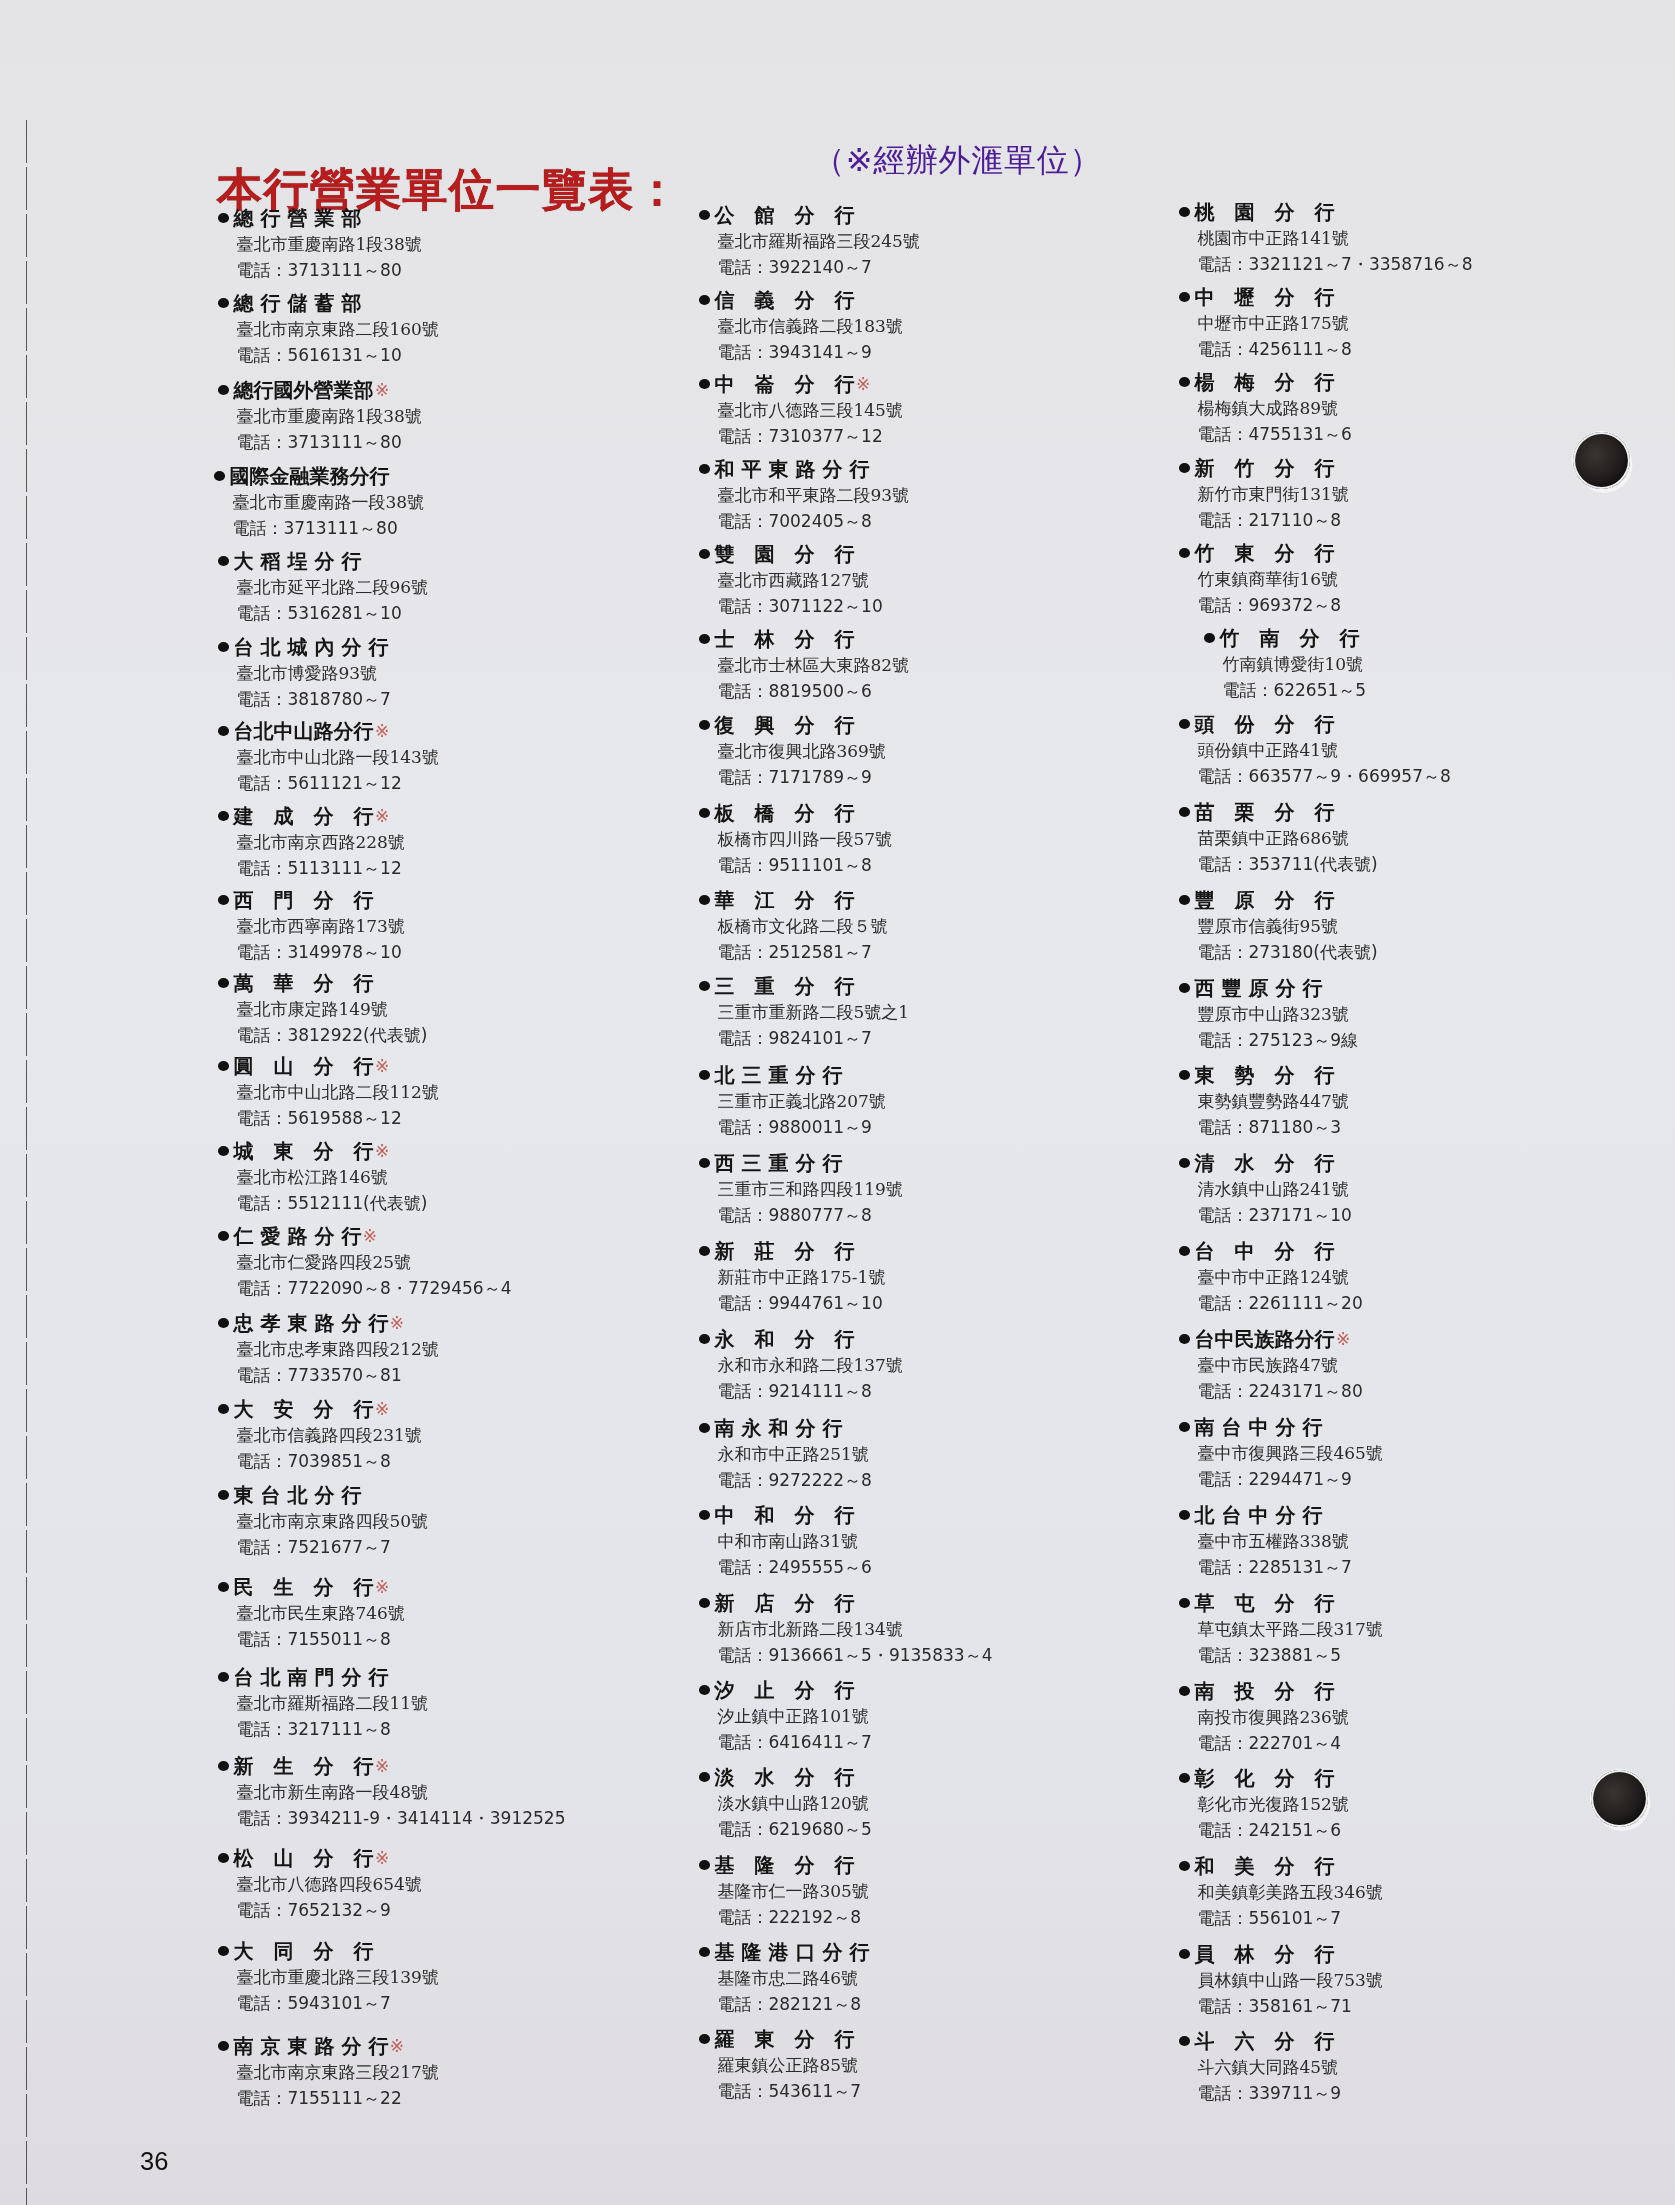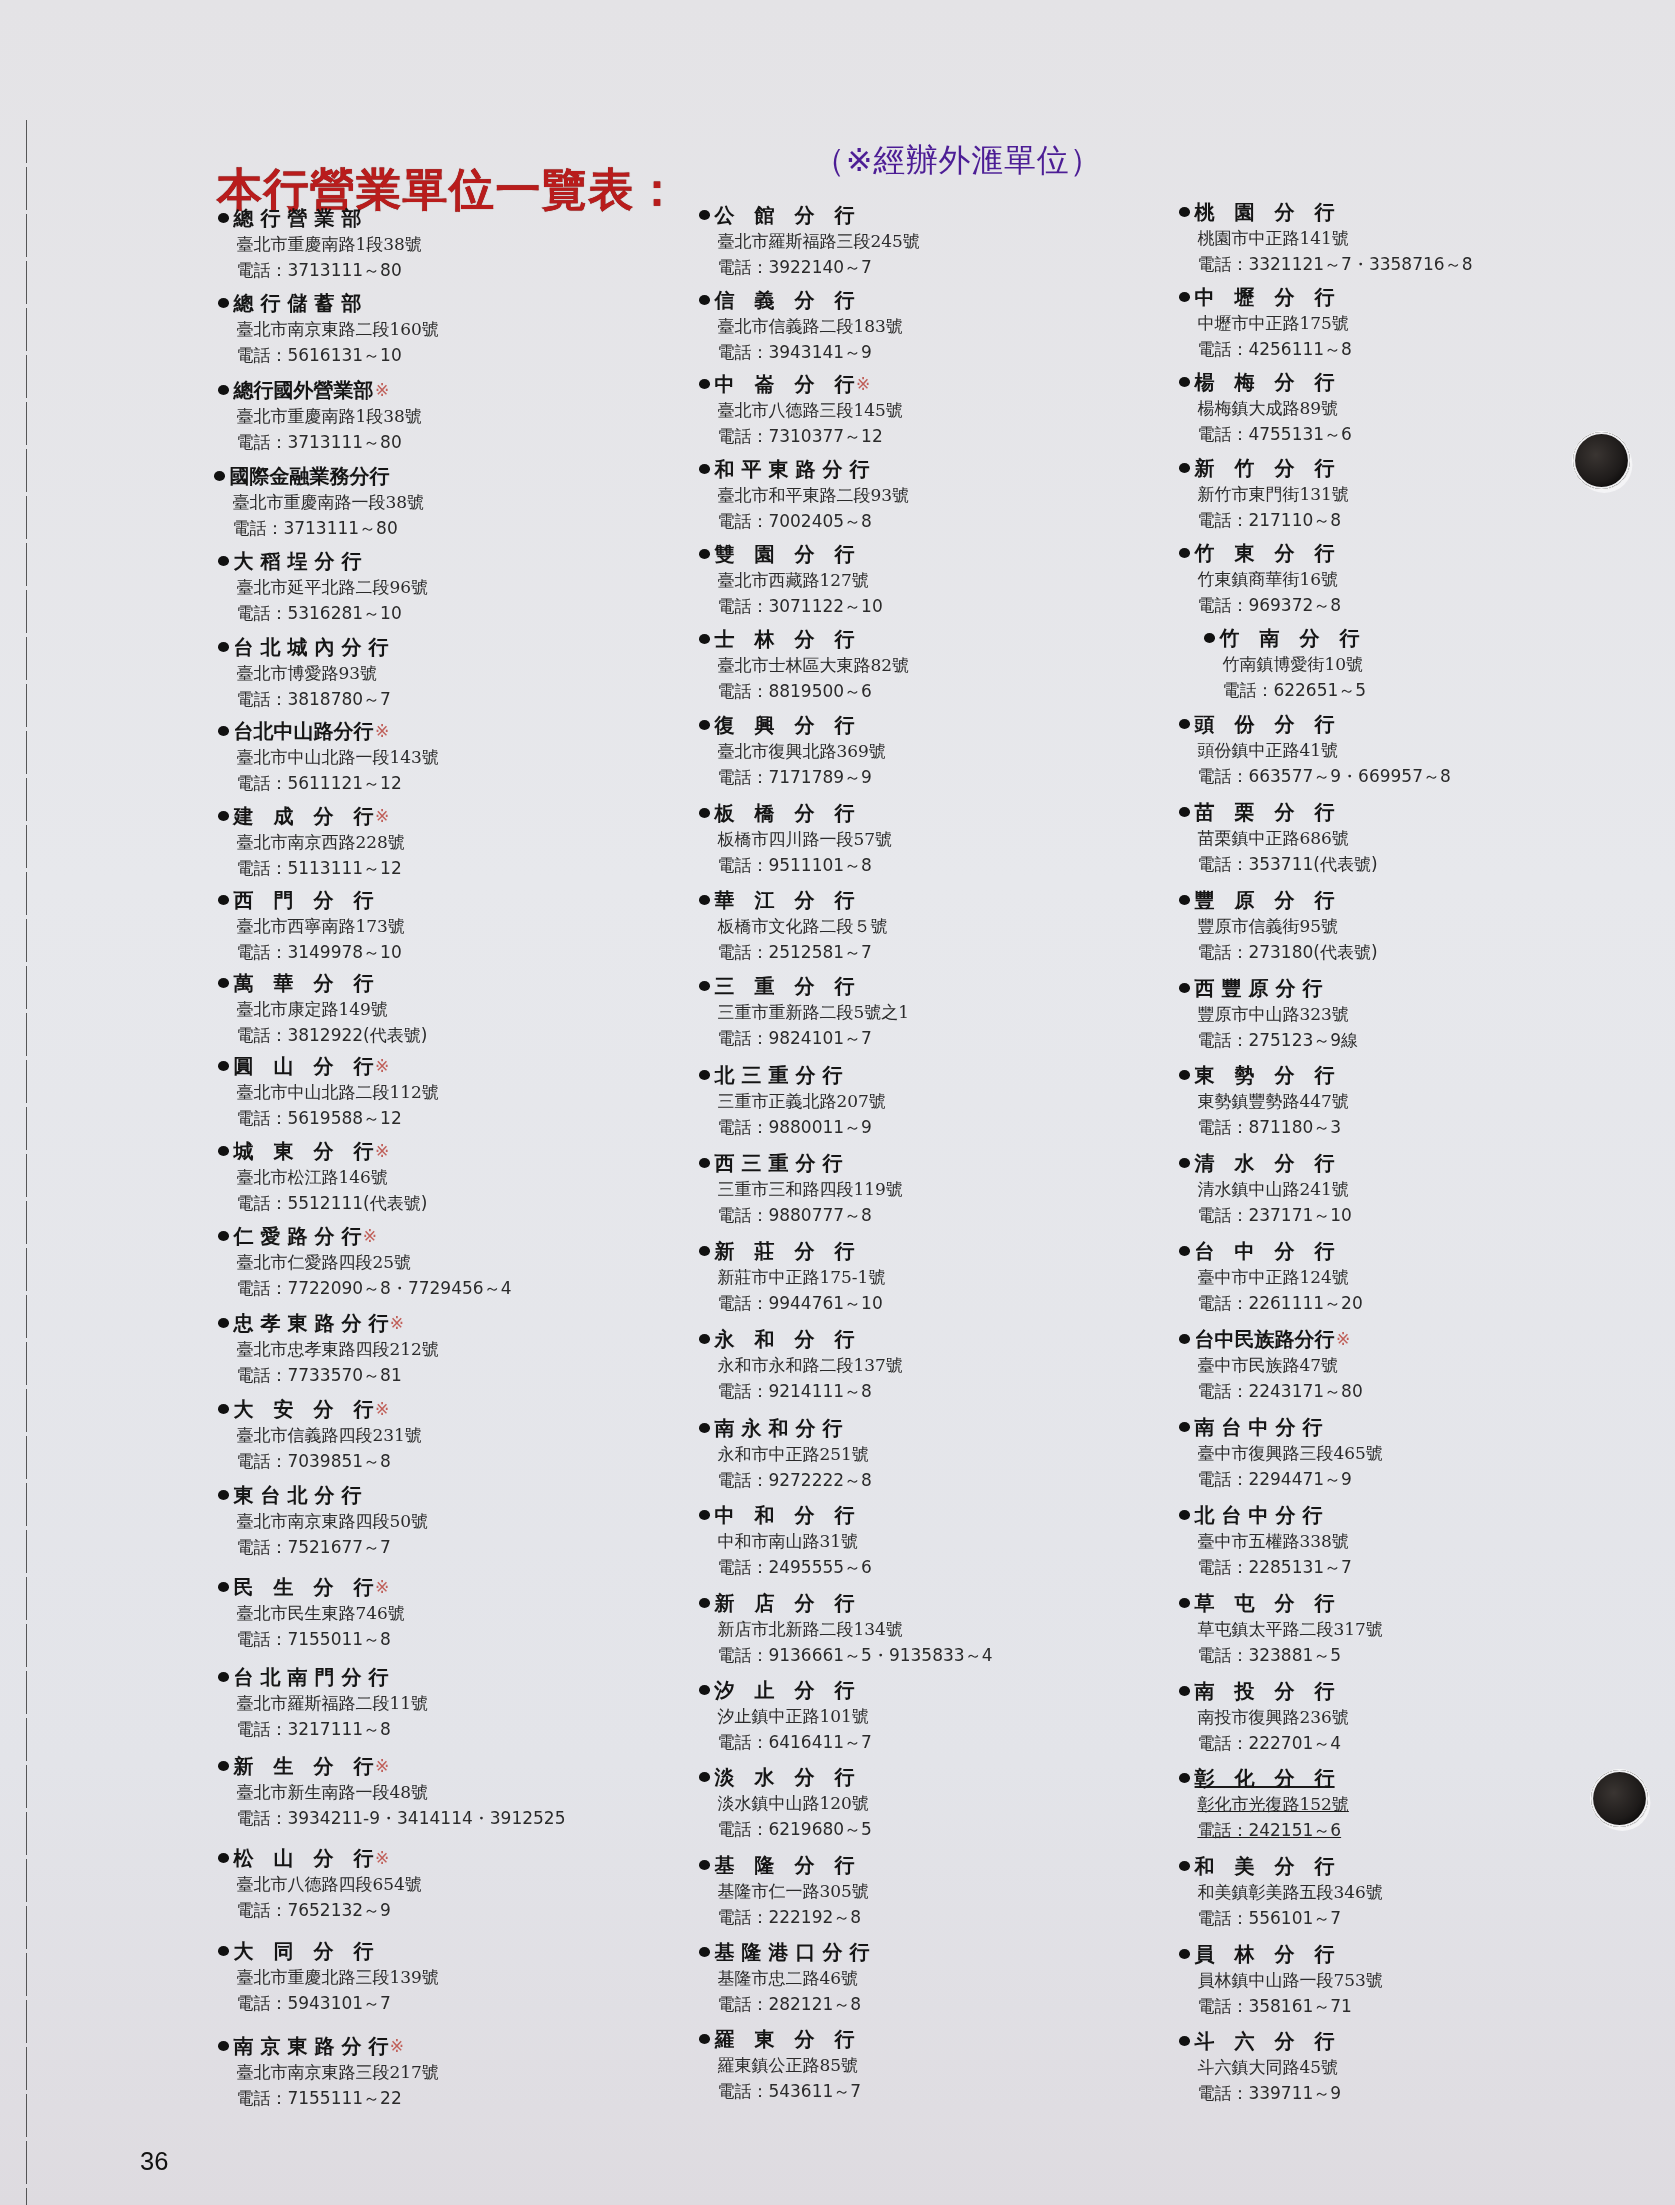--- a/index.html
+++ b/index.html
@@ -565,21 +565,21 @@
         <div class="phone">電話：323881～5</div>
       </div>
       <div class="entry" style="left: 1179px; top: 1677px;">
         <div class="name-row">
           <span class="bullet"></span>
           <span class="name">南　投　分　行</span>
         </div>
         <div class="addr">南投市復興路236號</div>
         <div class="phone">電話：222701～4</div>
       </div>
-      <div class="entry" style="left: 1179px; top: 1764px; text-decoration: underline;">
+      <div class="entry" style="left: 1179px; top: 1764px;">
         <div class="name-row">
           <span class="bullet"></span>
           <span class="name">彰　化　分　行</span>
         </div>
         <div class="addr">彰化市光復路152號</div>
         <div class="phone">電話：242151～6</div>
       </div>
       <div class="entry" style="left: 1179px; top: 1852px;">
         <div class="name-row">
           <span class="bullet"></span>

